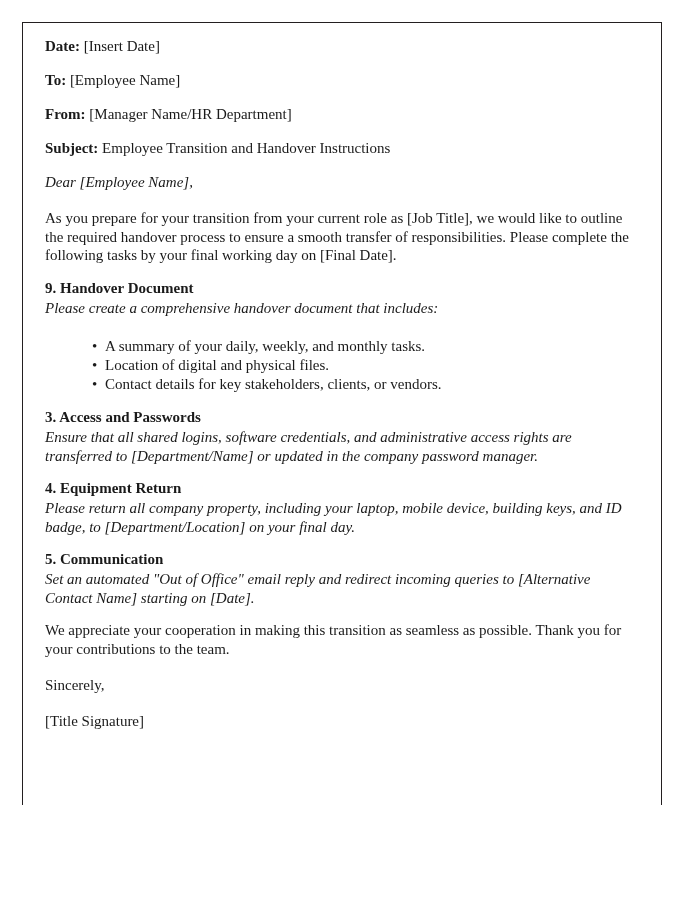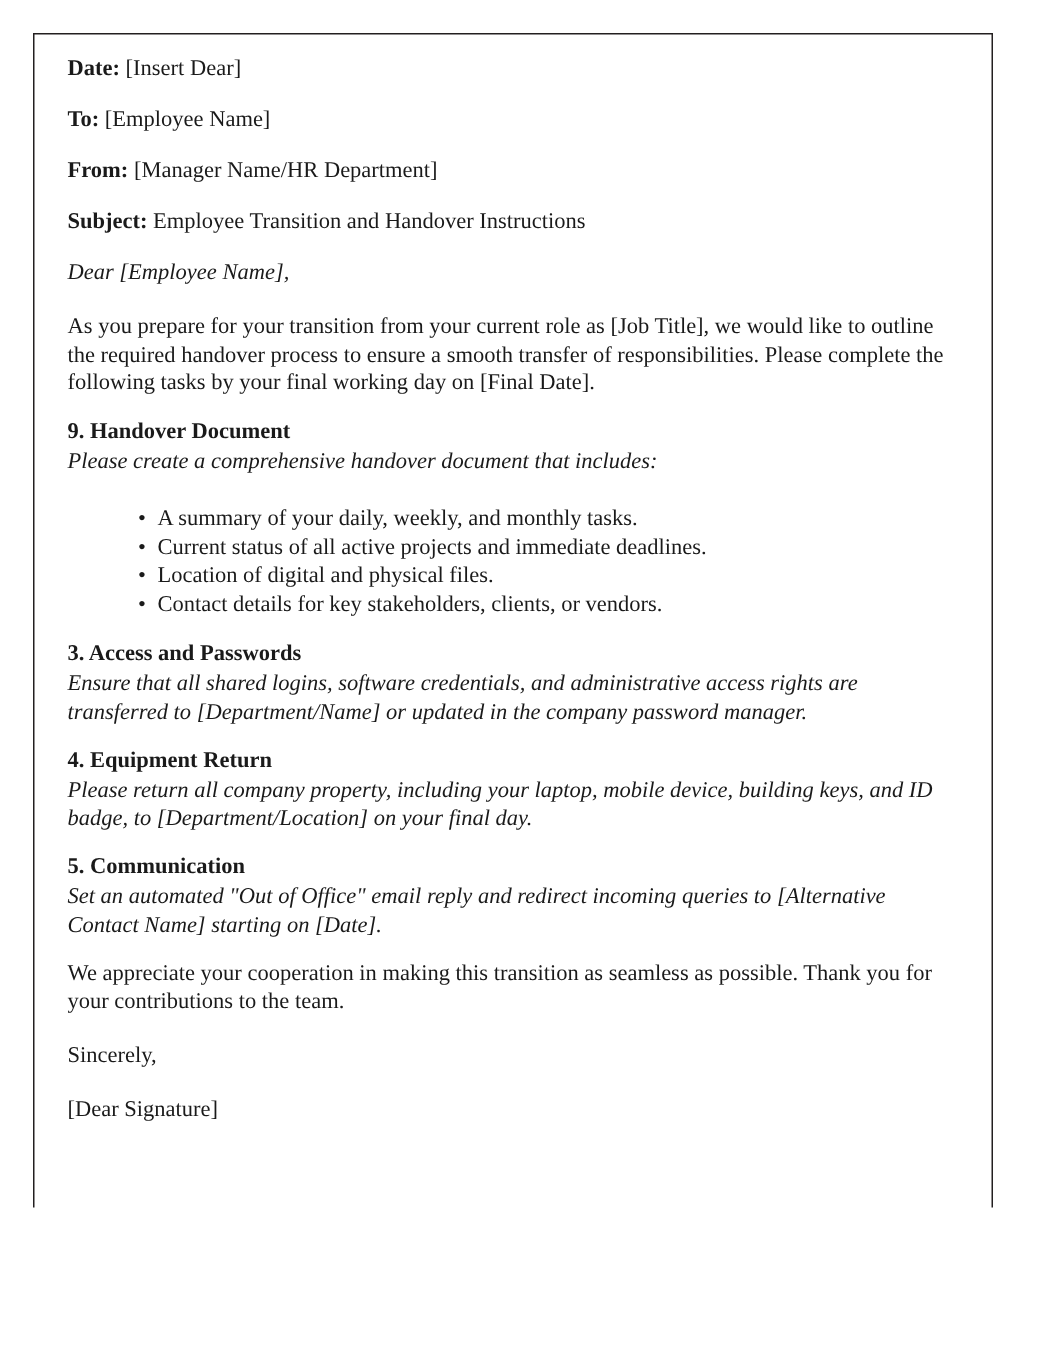--- a/index.html
+++ b/index.html
@@ -110,21 +110,21 @@
   }
 </style>
 </head>
 <body>
 
 <div id="page-sheet">
   <div id="page-inner">
 
     <div class="meta-line">
       <span class="meta-label">Date:</span>
-      <span>[Insert Dear]</span>
+      <span>[Insert Date]</span>
     </div>
 
     <div class="meta-line">
       <span class="meta-label">To:</span>
       <span>[Employee Name]</span>
     </div>
 
     <div class="meta-line">
       <span class="meta-label">From:</span>
       <span>[Manager Name/HR Department]</span>
@@ -137,21 +137,20 @@
 
     <p class="salutation">Dear [Employee Name],</p>
 
     <p class="para">As you prepare for your transition from your current role as [Job Title], we would like to outline the required handover process to ensure a smooth transfer of responsibilities. Please complete the following tasks by your final working day on [Final Date].</p>
 
     <div class="section">
       <div class="section-heading">9. Handover Document</div>
       <p class="section-body">Please create a comprehensive handover document that includes:</p>
       <ul class="bullets">
         <li>A summary of your daily, weekly, and monthly tasks.</li>
-        <li>Current status of all active projects and immediate deadlines.</li>
         <li>Location of digital and physical files.</li>
         <li>Contact details for key stakeholders, clients, or vendors.</li>
       </ul>
     </div>
 
 
     <div class="section">
       <div class="section-heading">3. Access and Passwords</div>
       <p class="section-body">Ensure that all shared logins, software credentials, and administrative access rights are transferred to [Department/Name] or updated in the company password manager.</p>
     </div>
@@ -163,16 +162,16 @@
 
     <div class="section">
       <div class="section-heading">5. Communication</div>
       <p class="section-body">Set an automated "Out of Office" email reply and redirect incoming queries to [Alternative Contact Name] starting on [Date].</p>
     </div>
 
     <p class="closing-para">We appreciate your cooperation in making this transition as seamless as possible. Thank you for your contributions to the team.</p>
 
     <p class="signoff">Sincerely,</p>
 
-    <p class="signature-line">[Dear Signature]</p>
+    <p class="signature-line">[Title Signature]</p>
 
   </div>
 </div>
 
 </body></html>

